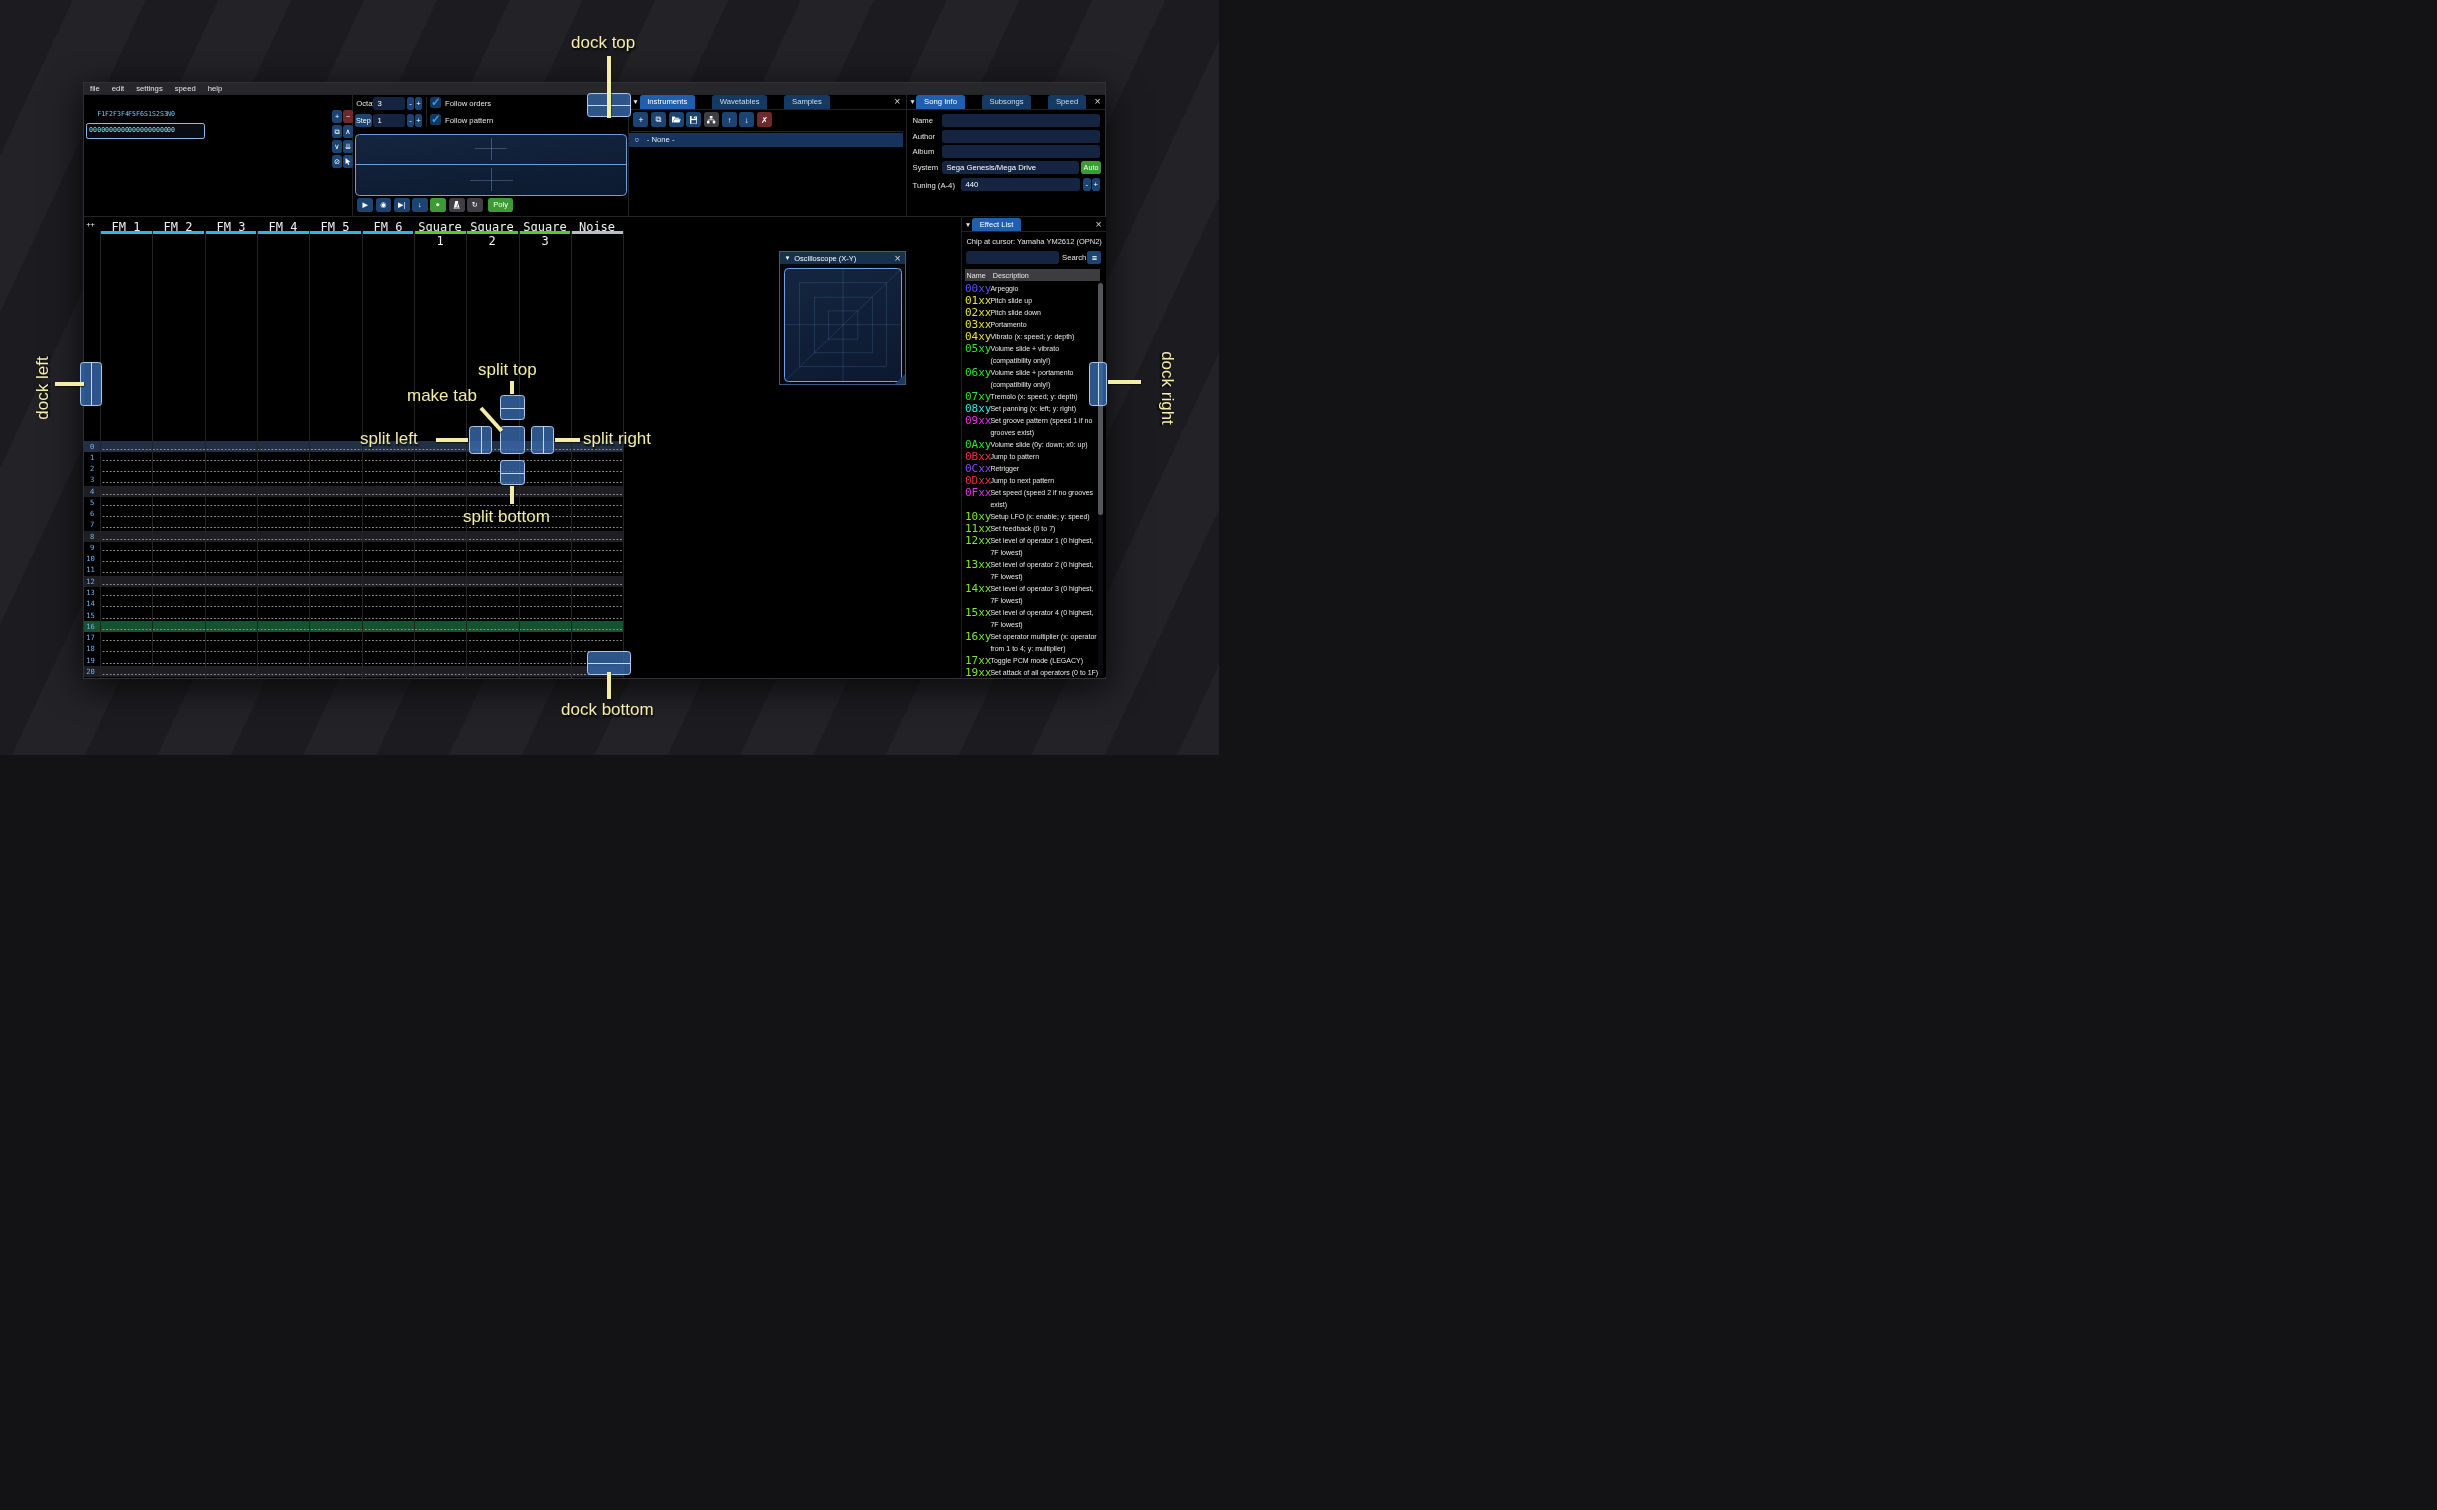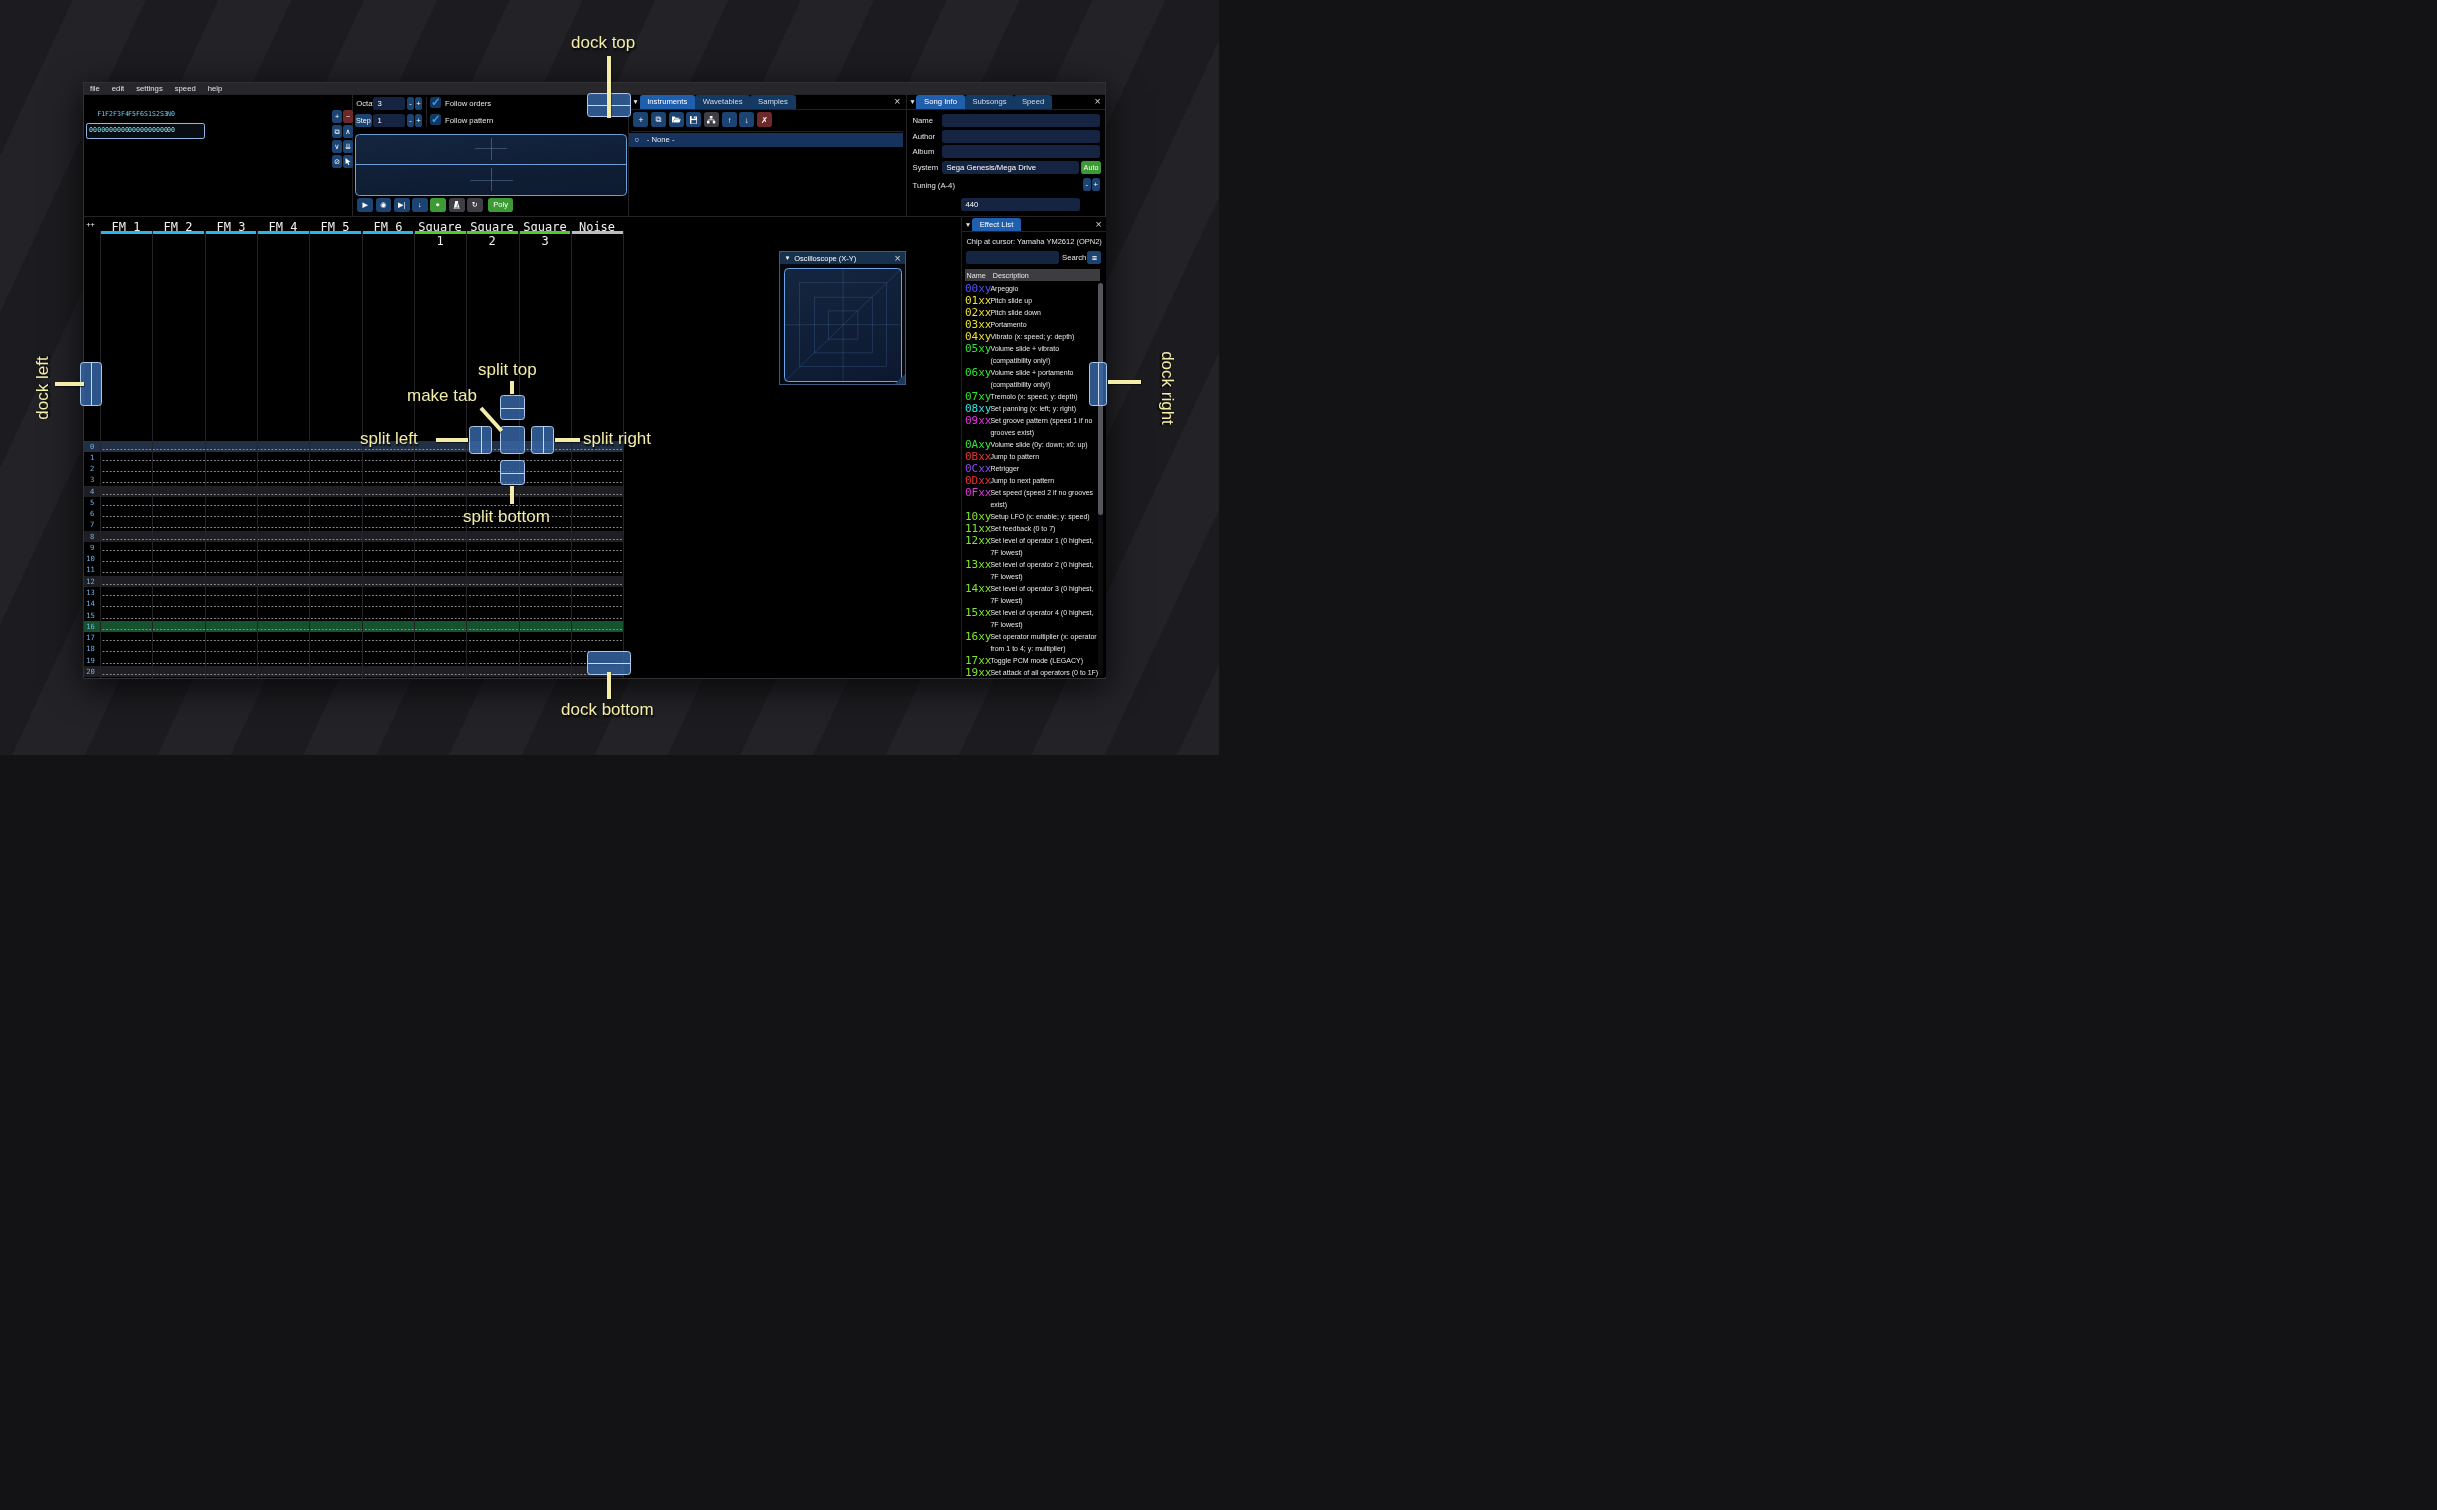--- a/index.html
+++ b/index.html
@@ -10,21 +10,21 @@
   .abs{position:absolute;}
   
   #win{position:absolute;left:83px;top:82px;width:1021px;height:595px;background:#010102;
        border:0.6px solid #303036;box-shadow:0 7.7px 33px rgba(0,0,0,.75);}
   #menubar{position:absolute;left:0;top:0;width:100%;height:11px;background:#26262b;
        display:flex;align-items:center;font-size:7.7px;color:#e4e4e6;}
   .menu-item{padding:0 6px;cursor:default;}
   .panel{position:absolute;background:#000;}
   .psep{position:absolute;background:#222227;}
   
-  .tabbar{position:absolute;display:flex;gap:0;height:14px;align-items:flex-end;}
+  .tabbar{position:absolute;display:flex;gap:17px;height:14px;align-items:flex-end;}
   .tab{height:14px;line-height:14px;padding:0 7.7px;font-size:7.7px;border-radius:2.8px 2.8px 0 0;
        background:#143962;color:#cfdcea;}
   .tab.active{background:#1f5fae;color:#fff;}
   .closeX{position:absolute;font-size:10.5px;color:#d8d8d8;line-height:10.5px;}
   .collapse{position:absolute;font-size:6.6px;color:#dfe8f2;}
   
   .btn{position:absolute;border-radius:2.8px;background:#1c4473;color:#fff;display:flex;
        align-items:center;justify-content:center;font-size:7.7px;}
   .btn.red{background:#6e2a2a;} .btn.green{background:#3d9b35;} .btn.gray{background:#3e3e44;}
   .inp{position:absolute;background:#152440;border-radius:2.8px;color:#fff;font-size:7.7px;
@@ -280,21 +280,21 @@
       <div class="lbl" style="left:5.5px;top:21.5px;">Name</div>
       <div class="inp" style="left:35px;top:19.3px;width:158px;height:13.2px;"></div>
       <div class="lbl" style="left:5.5px;top:37px;">Author</div>
       <div class="inp" style="left:35px;top:35px;width:158px;height:13.2px;"></div>
       <div class="lbl" style="left:5.5px;top:52px;">Album</div>
       <div class="inp" style="left:35px;top:50px;width:158px;height:13.2px;"></div>
       <div class="lbl" style="left:5.5px;top:68px;">System</div>
       <div class="inp" style="left:35px;top:66px;width:137px;height:13.2px;">Sega Genesis/Mega Drive</div>
       <div class="btn green" style="left:174px;top:66px;width:20px;height:13.2px;font-size:7.2px;">Auto</div>
       <div class="lbl" style="left:5.5px;top:86px;">Tuning (A-4)</div>
-      <div class="inp" style="left:54px;top:83px;width:119px;height:13.2px;margin-top:20px;">440</div>
+      <div class="inp" style="left:54px;top:83px;width:119px;height:13.2px;">440</div>
       <div class="btn" style="left:176px;top:83px;width:7.7px;height:13.2px;">-</div>
       <div class="btn" style="left:185px;top:83px;width:7.7px;height:13.2px;">+</div>
     </div>
 
     <div id="pattern">
       <div class="abs mono" style="left:2.2px;top:2.8px;font-size:7.2px;color:#f0f0f0;">++</div>
       <div id="pat-heads">
           <div class="ch-name" style="left: 16px; width: 52px;">FM 1</div>
           <div class="ch-bar" style="left: 16.6px; width: 51px; background: rgb(43, 181, 232);"></div>
           <div class="ch-name" style="left: 68px; width: 52px;">FM 2</div>

